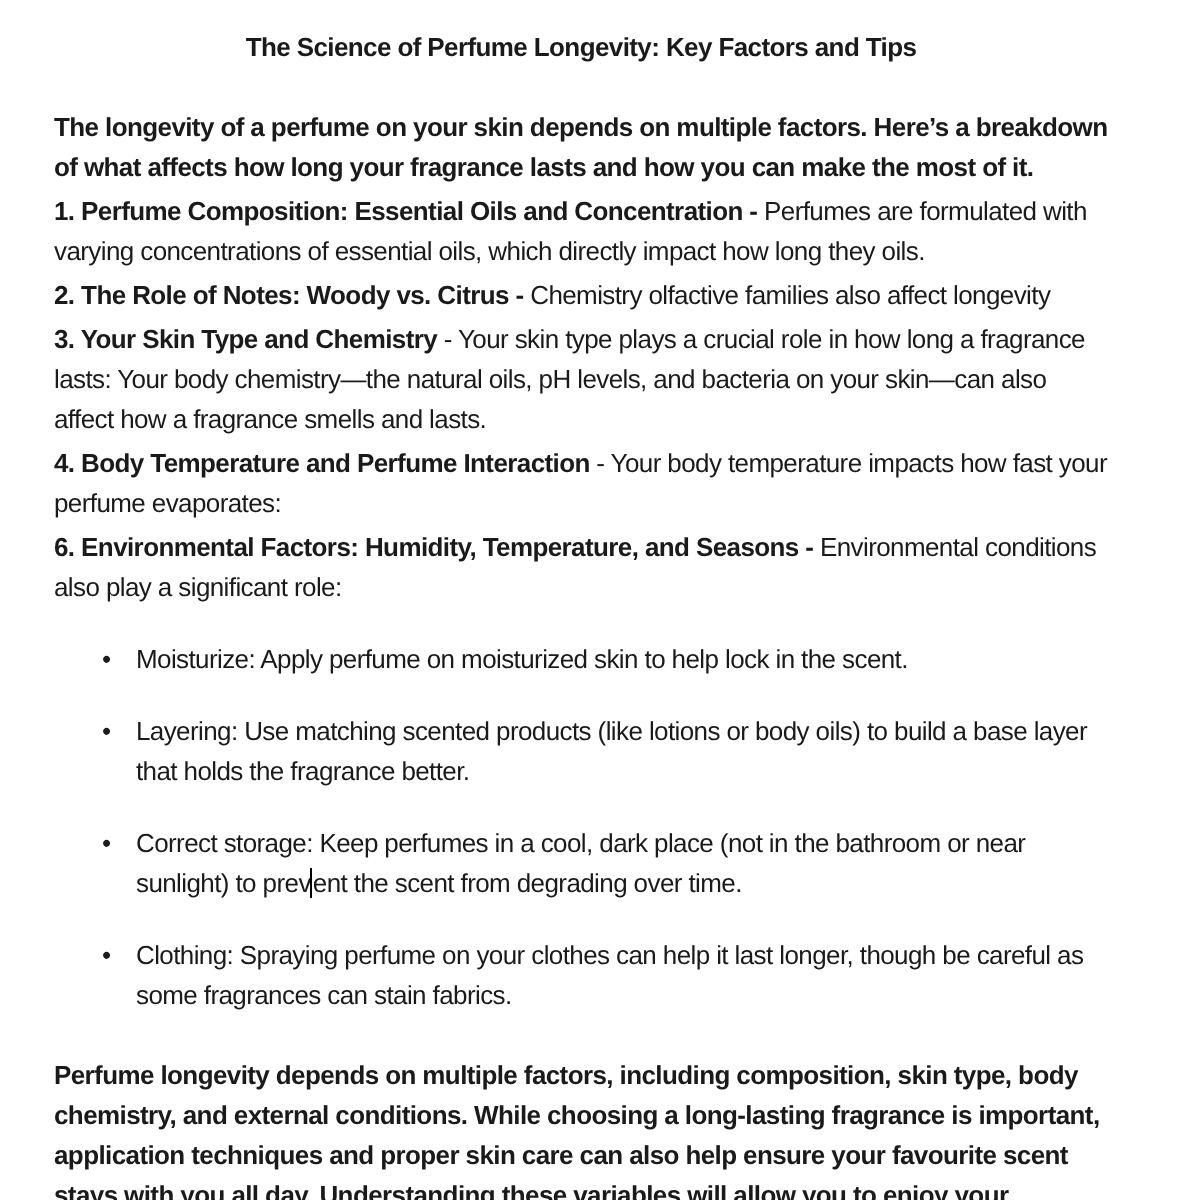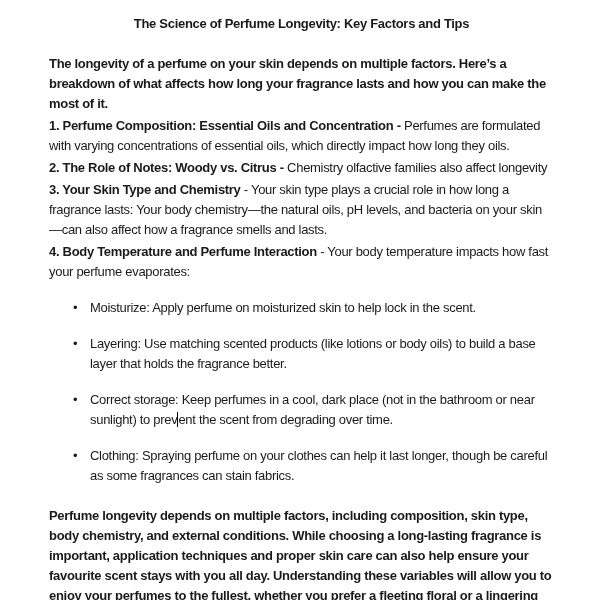--- a/index.html
+++ b/index.html
@@ -9,21 +9,21 @@
   }
   body {
     width: 600px;
     height: 600px;
     overflow: hidden;
   }
   .page {
     box-sizing: border-box;
     width: 600px;
     height: 600px;
-    padding: 14px 46px 0 49px;
+    padding: 14px 46px 0 27px;
     font-family: "Liberation Sans", sans-serif;
     font-size: 13px;
     line-height: 20px;
     letter-spacing: -0.3px;
     color: #1a1a1a;
     cursor: text;
   }
   .doc-title {
     margin: 0 0 7px 0;
     font-weight: bold;
@@ -68,20 +68,21 @@
 
   <p class="para"><span class="bold">1. Perfume Composition: Essential Oils and Concentration -</span><span> Perfumes are formulated with varying concentrations of essential oils, which directly impact how long they oils.</span></p>
 
   <p class="para"><span class="bold">2. The Role of Notes: Woody vs. Citrus -</span><span> Chemistry olfactive families also affect longevity</span></p>
 
   <p class="para"><span class="bold">3. Your Skin Type and Chemistry</span><span> - Your skin type plays a crucial role in how long a fragrance lasts: Your body chemistry—the natural oils, pH levels, and bacteria on your skin—can also affect how a fragrance smells and lasts.</span></p>
 
   <p class="para"><span class="bold">4. Body Temperature and Perfume Interaction</span><span> - Your body temperature impacts how fast your perfume evaporates:</span></p>
 
 
+  <p class="para"><span class="bold">6. Environmental Factors: Humidity, Temperature, and Seasons -</span><span> Environmental conditions also play a significant role:</span></p>
 
 
   <ul class="tips-list">
     <li><span>Moisturize: Apply perfume on moisturized skin to help lock in the scent.</span></li>
     <li><span>Layering: Use matching scented products (like lotions or body oils) to build a base layer that holds the fragrance better.</span></li>
     <li><span>Correct storage: Keep perfumes in a cool, dark place (not in the bathroom or near sunlight) to prev</span><span class="caret"></span><span>ent the scent from degrading over time.</span></li>
     <li><span>Clothing: Spraying perfume on your clothes can help it last longer, though be careful as some fragrances can stain fabrics.</span></li>
   </ul>
 
   <p class="para bold">Perfume longevity depends on multiple factors, including composition, skin type, body chemistry, and external conditions. While choosing a long-lasting fragrance is important, application techniques and proper skin care can also help ensure your favourite scent stays with you all day. Understanding these variables will allow you to enjoy your perfumes to the fullest, whether you prefer a fleeting floral or a lingering woody scent.</p>

